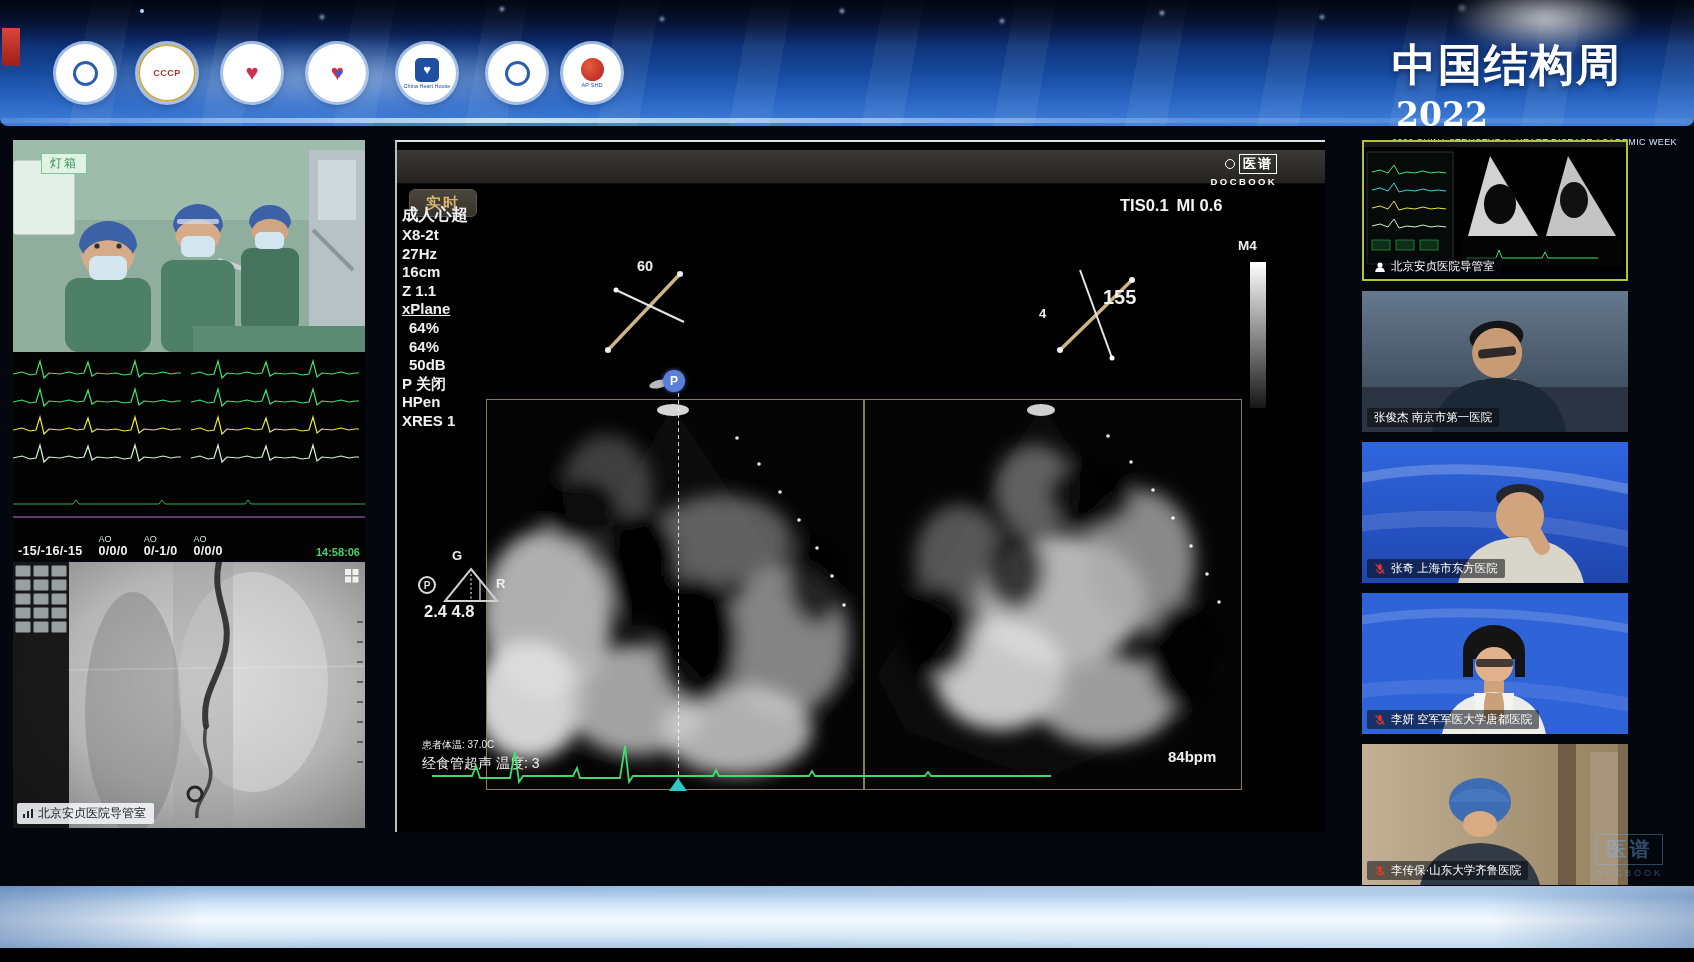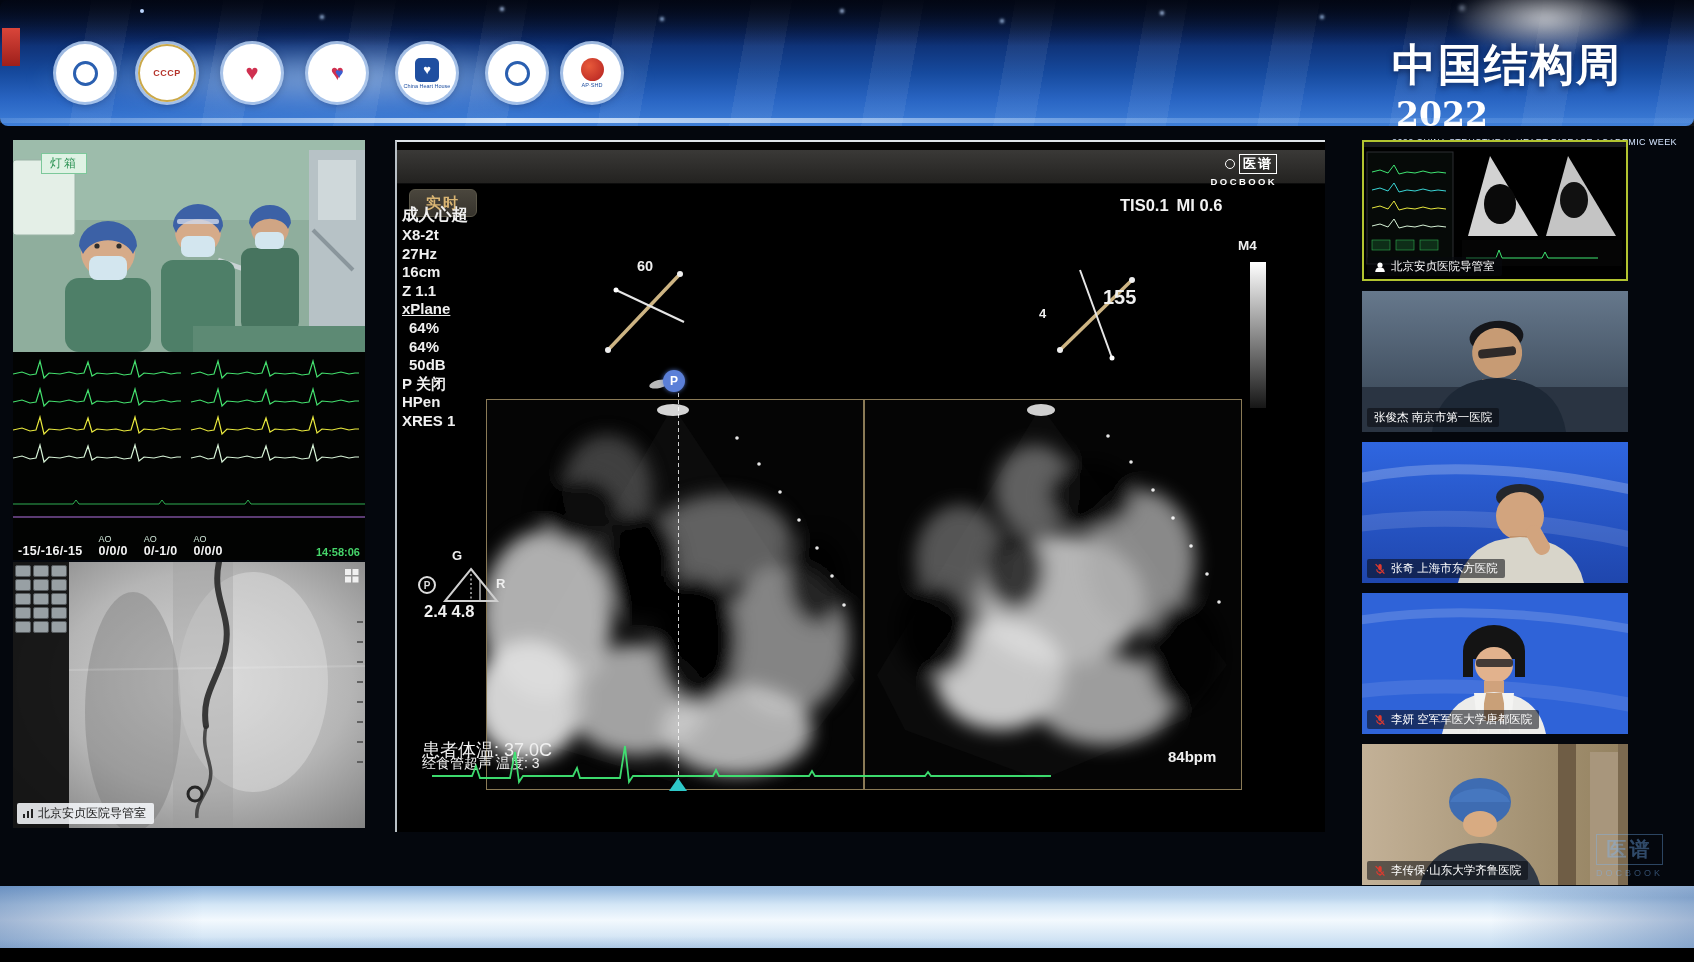--- a/index.html
+++ b/index.html
@@ -441,21 +441,21 @@
     <div class="etext" style="left:55px;top:406px;font-size:13px">G</div>
     <div class="pcirc-ann">P</div>
     <svg class="abs" style="left:45px;top:424px" width="58" height="38">
       <path d="M29 3 L55 35 L3 35 Z" fill="none" stroke="#cfcfcf" stroke-width="2"></path>
       <line x1="29" y1="8" x2="29" y2="34" stroke="#cfcfcf" stroke-width="1.3" stroke-dasharray="2 2.5"></line>
       <line x1="38" y1="14" x2="38" y2="34" stroke="#cfcfcf" stroke-width="1.3"></line>
     </svg>
     <div class="etext" style="left:99px;top:434px;font-size:13px">R</div>
     <div class="etext" style="left:27px;top:460px;font-size:16.5px">2.4 4.8</div>
 
-    <div class="etext" style="left:25px;top:596px;font-size:18px;font-weight:normal">患者体温: 37.0C</div>
+    <div class="etext" style="left:25px;top:596px;font-size:10px;font-weight:normal">患者体温: 37.0C</div>
     <div class="etext" style="left:25px;top:613px;font-size:14px;font-weight:normal">经食管超声 温度: 3</div>
     <div class="etext" style="left:771px;top:606px;font-size:15px">84bpm</div>
 
     <svg class="ecg-bottom" width="700" height="64" viewBox="0 0 700 64">
       <path d="M0 48 h40 l4 -10 l4 12 h30 l5 -26 l4 30 l4 -6 h50 l4 -8 l3 10 h40 l5 -32 l4 36 l4 -6 h80 l3 -6 l3 6 h90 l3 -5 l3 5 h110 l3 -4 l3 4 h120" fill="none" stroke="#3fe673" stroke-width="1.8" opacity=".95"></path>
     </svg>
     <div class="teal-tri"></div>
   </div>
 
   <div class="tile tile-active" style="top:140px">

